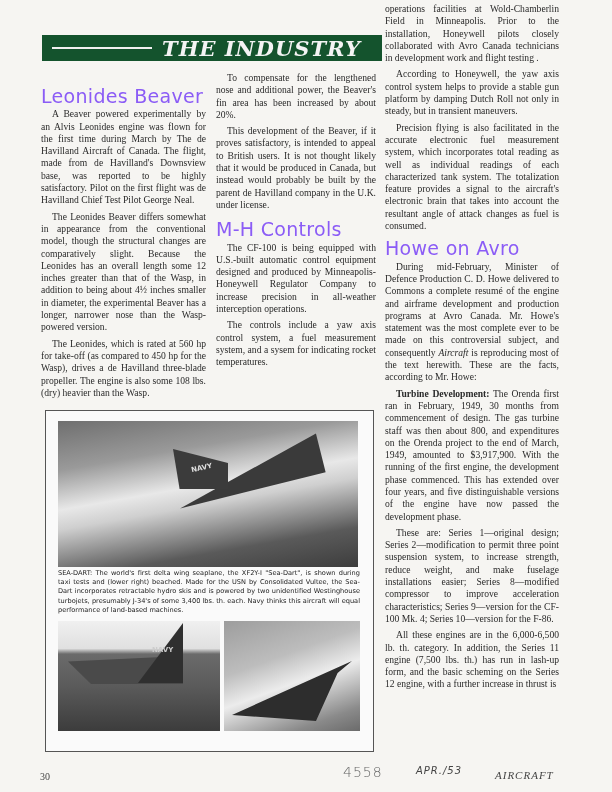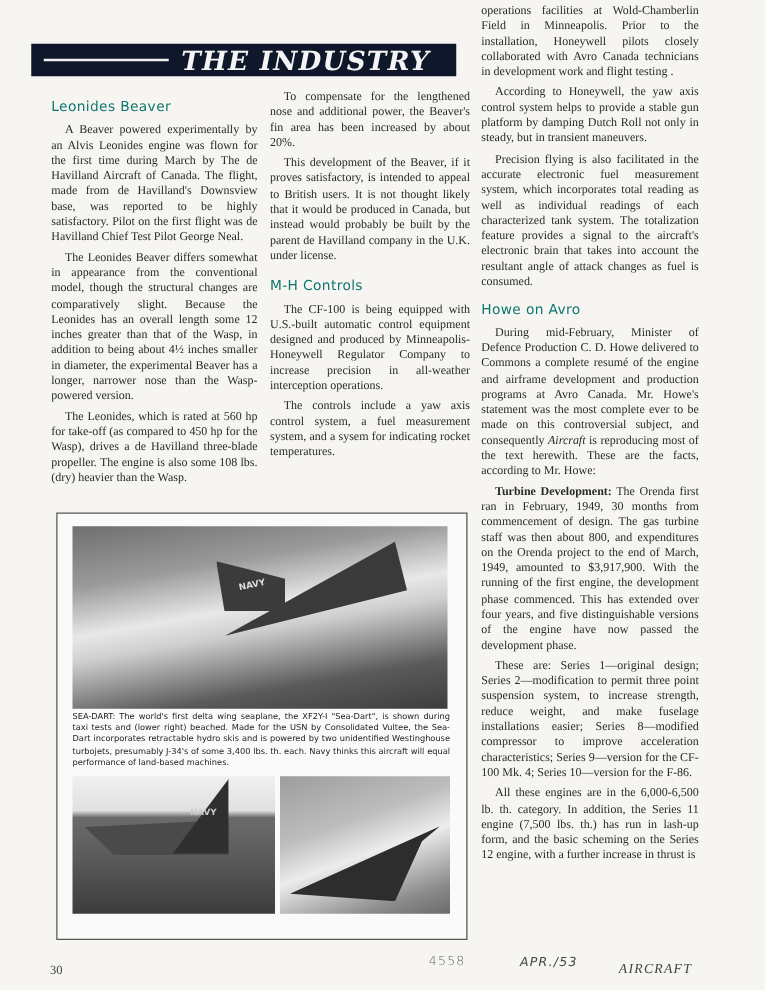--- a/index.html
+++ b/index.html
@@ -1,26 +1,26 @@
 <!DOCTYPE html>
 <html><head>
 <meta charset="utf-8">
 <style>
   html, body { margin:0; padding:0; }
   body { width:612px; height:792px; background:#f6f5f2; position:relative; overflow:hidden;
          font-family:"Liberation Serif", "DejaVu Serif", serif; color:#2a2a2a; }
-  .banner { position:absolute; left:25px; top:35px; width:340px; height:26px; background:#0f172a;
+  .banner { position:absolute; left:42px; top:35px; width:340px; height:26px; background:#14532d;
             display:flex; align-items:center; }
   .banner .rule { width:100px; height:2px; background:#f0f0f0; margin-left:10px; margin-right:10px; }
   .banner .title { color:#f4f4f4; font-family:"DejaVu Serif", serif; font-weight:bold; font-style:italic;
                    font-size:21px; letter-spacing:1px; }
   .col { position:absolute; font-size:9.6px; line-height:12.3px; text-align:justify; }
   .col p { margin:0 0 4px 0; text-indent:11px; }
-  .col h2 { font-family:"DejaVu Sans", sans-serif; font-weight:normal; font-size:11px; margin:10px 0 6px 0;
-            color:#0f766e; letter-spacing:0.3px; }
+  .col h2 { font-family:"DejaVu Sans", sans-serif; font-weight:normal; font-size:19px; margin:20px 0 6px 0;
+            color:#8b5cf6; letter-spacing:0.3px; }
   .c1 { left:41px; top:70px; width:165px; }
   .c2 { left:216px; top:72px; width:160px; }
   .c3 { left:385px; top:3px; width:174px; }
   .figure { position:absolute; left:45px; top:410px; width:327px; height:340px; border:1.5px solid #555; background:#fafafa; }
   .photo-top { position:absolute; left:12px; top:10px; width:300px; height:146px;
                background:linear-gradient(170deg,#6f6f6f 0%,#9a9a9a 25%,#e8e8e8 45%,#cfcfcf 55%,#5a5a5a 80%,#3d3d3d 100%); overflow:hidden; }
   .photo-top .jet { position:absolute; left:115px; top:30px; width:0; height:0; border-left:150px solid transparent;
                     border-bottom:40px solid #3a3a3a; transform:rotate(-14deg); }
   .photo-top .fin { position:absolute; left:115px; top:28px; width:55px; height:40px; background:#3b3b3b;
                     clip-path:polygon(0 0,100% 35%,100% 100%,12% 100%); }
@@ -32,21 +32,21 @@
   .photo-bl .fin { position:absolute; left:80px; top:2px; width:45px; height:60px; background:#2f2f2f;
                    clip-path:polygon(100% 0,100% 100%,0 100%); }
   .photo-bl .hull { position:absolute; left:10px; top:35px; width:115px; height:28px; background:#4a4a4a;
                     clip-path:polygon(0 20%,100% 0,100% 100%,20% 100%); }
   .photo-bl .navy { position:absolute; left:94px; top:25px; color:#ccc; font-family:"DejaVu Sans", sans-serif; font-size:7px; font-weight:bold; }
   .photo-br { position:absolute; left:178px; top:210px; width:136px; height:110px;
               background:linear-gradient(160deg,#9d9d9d 0%,#bdbdbd 35%,#ececec 55%,#8a8a8a 85%,#6b6b6b 100%); overflow:hidden; }
   .photo-br .jet { position:absolute; left:8px; top:40px; width:120px; height:60px; background:#2d2d2d;
                    clip-path:polygon(0 90%,100% 0,88% 20%,70% 100%); }
   .footer-page { position:absolute; left:40px; top:771px; font-size:10px; color:#444; }
-  .footer-num { position:absolute; left:343px; top:764px; font-family:"DejaVu Sans", sans-serif; font-size:10px; color:#666; font-weight:200; letter-spacing:1px; }
+  .footer-num { position:absolute; left:343px; top:764px; font-family:"DejaVu Sans", sans-serif; font-size:14px; color:#666; font-weight:200; letter-spacing:1px; }
   .footer-date { position:absolute; left:416px; top:765px; font-family:"DejaVu Sans", sans-serif; font-style:italic; font-size:10px; color:#444; letter-spacing:1px; }
   .footer-mag { position:absolute; left:495px; top:769px; font-style:italic; font-size:11px; letter-spacing:1px; color:#444; }
   .b { font-weight:bold; }
   .it { font-style:italic; }
 </style>
 </head>
 <body>
 
 <div class="banner">
   <div class="rule"></div>

